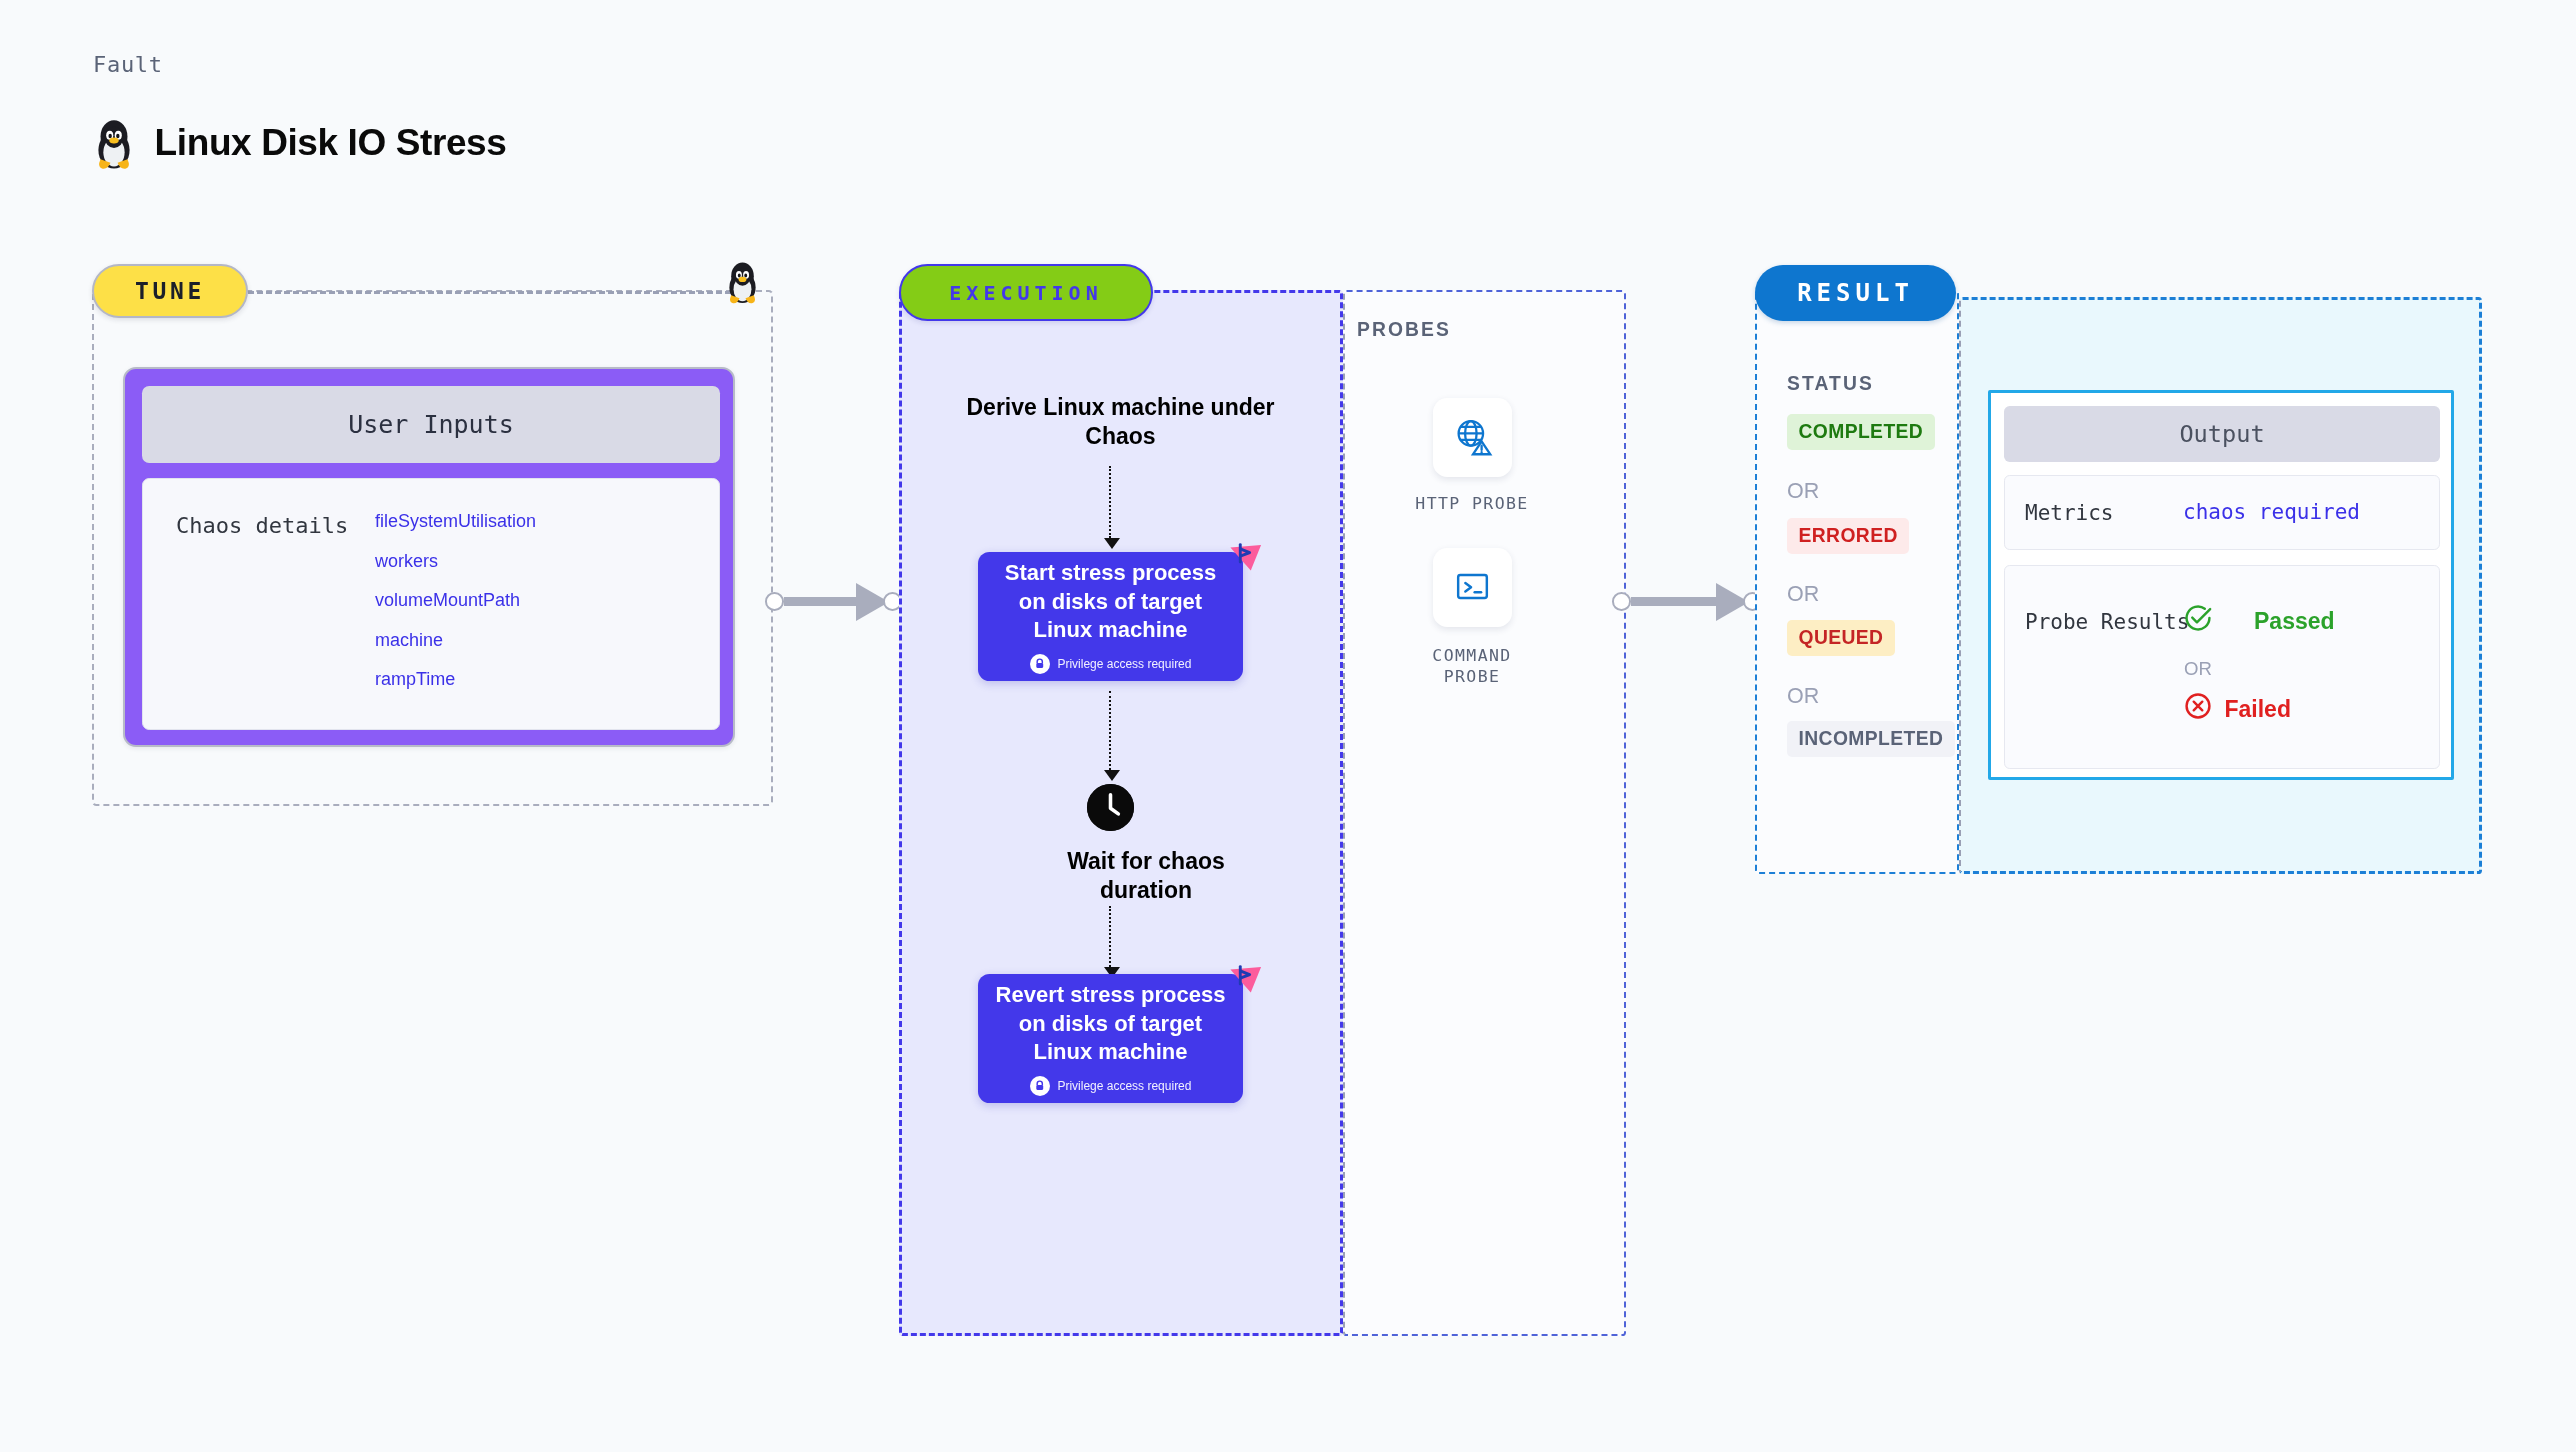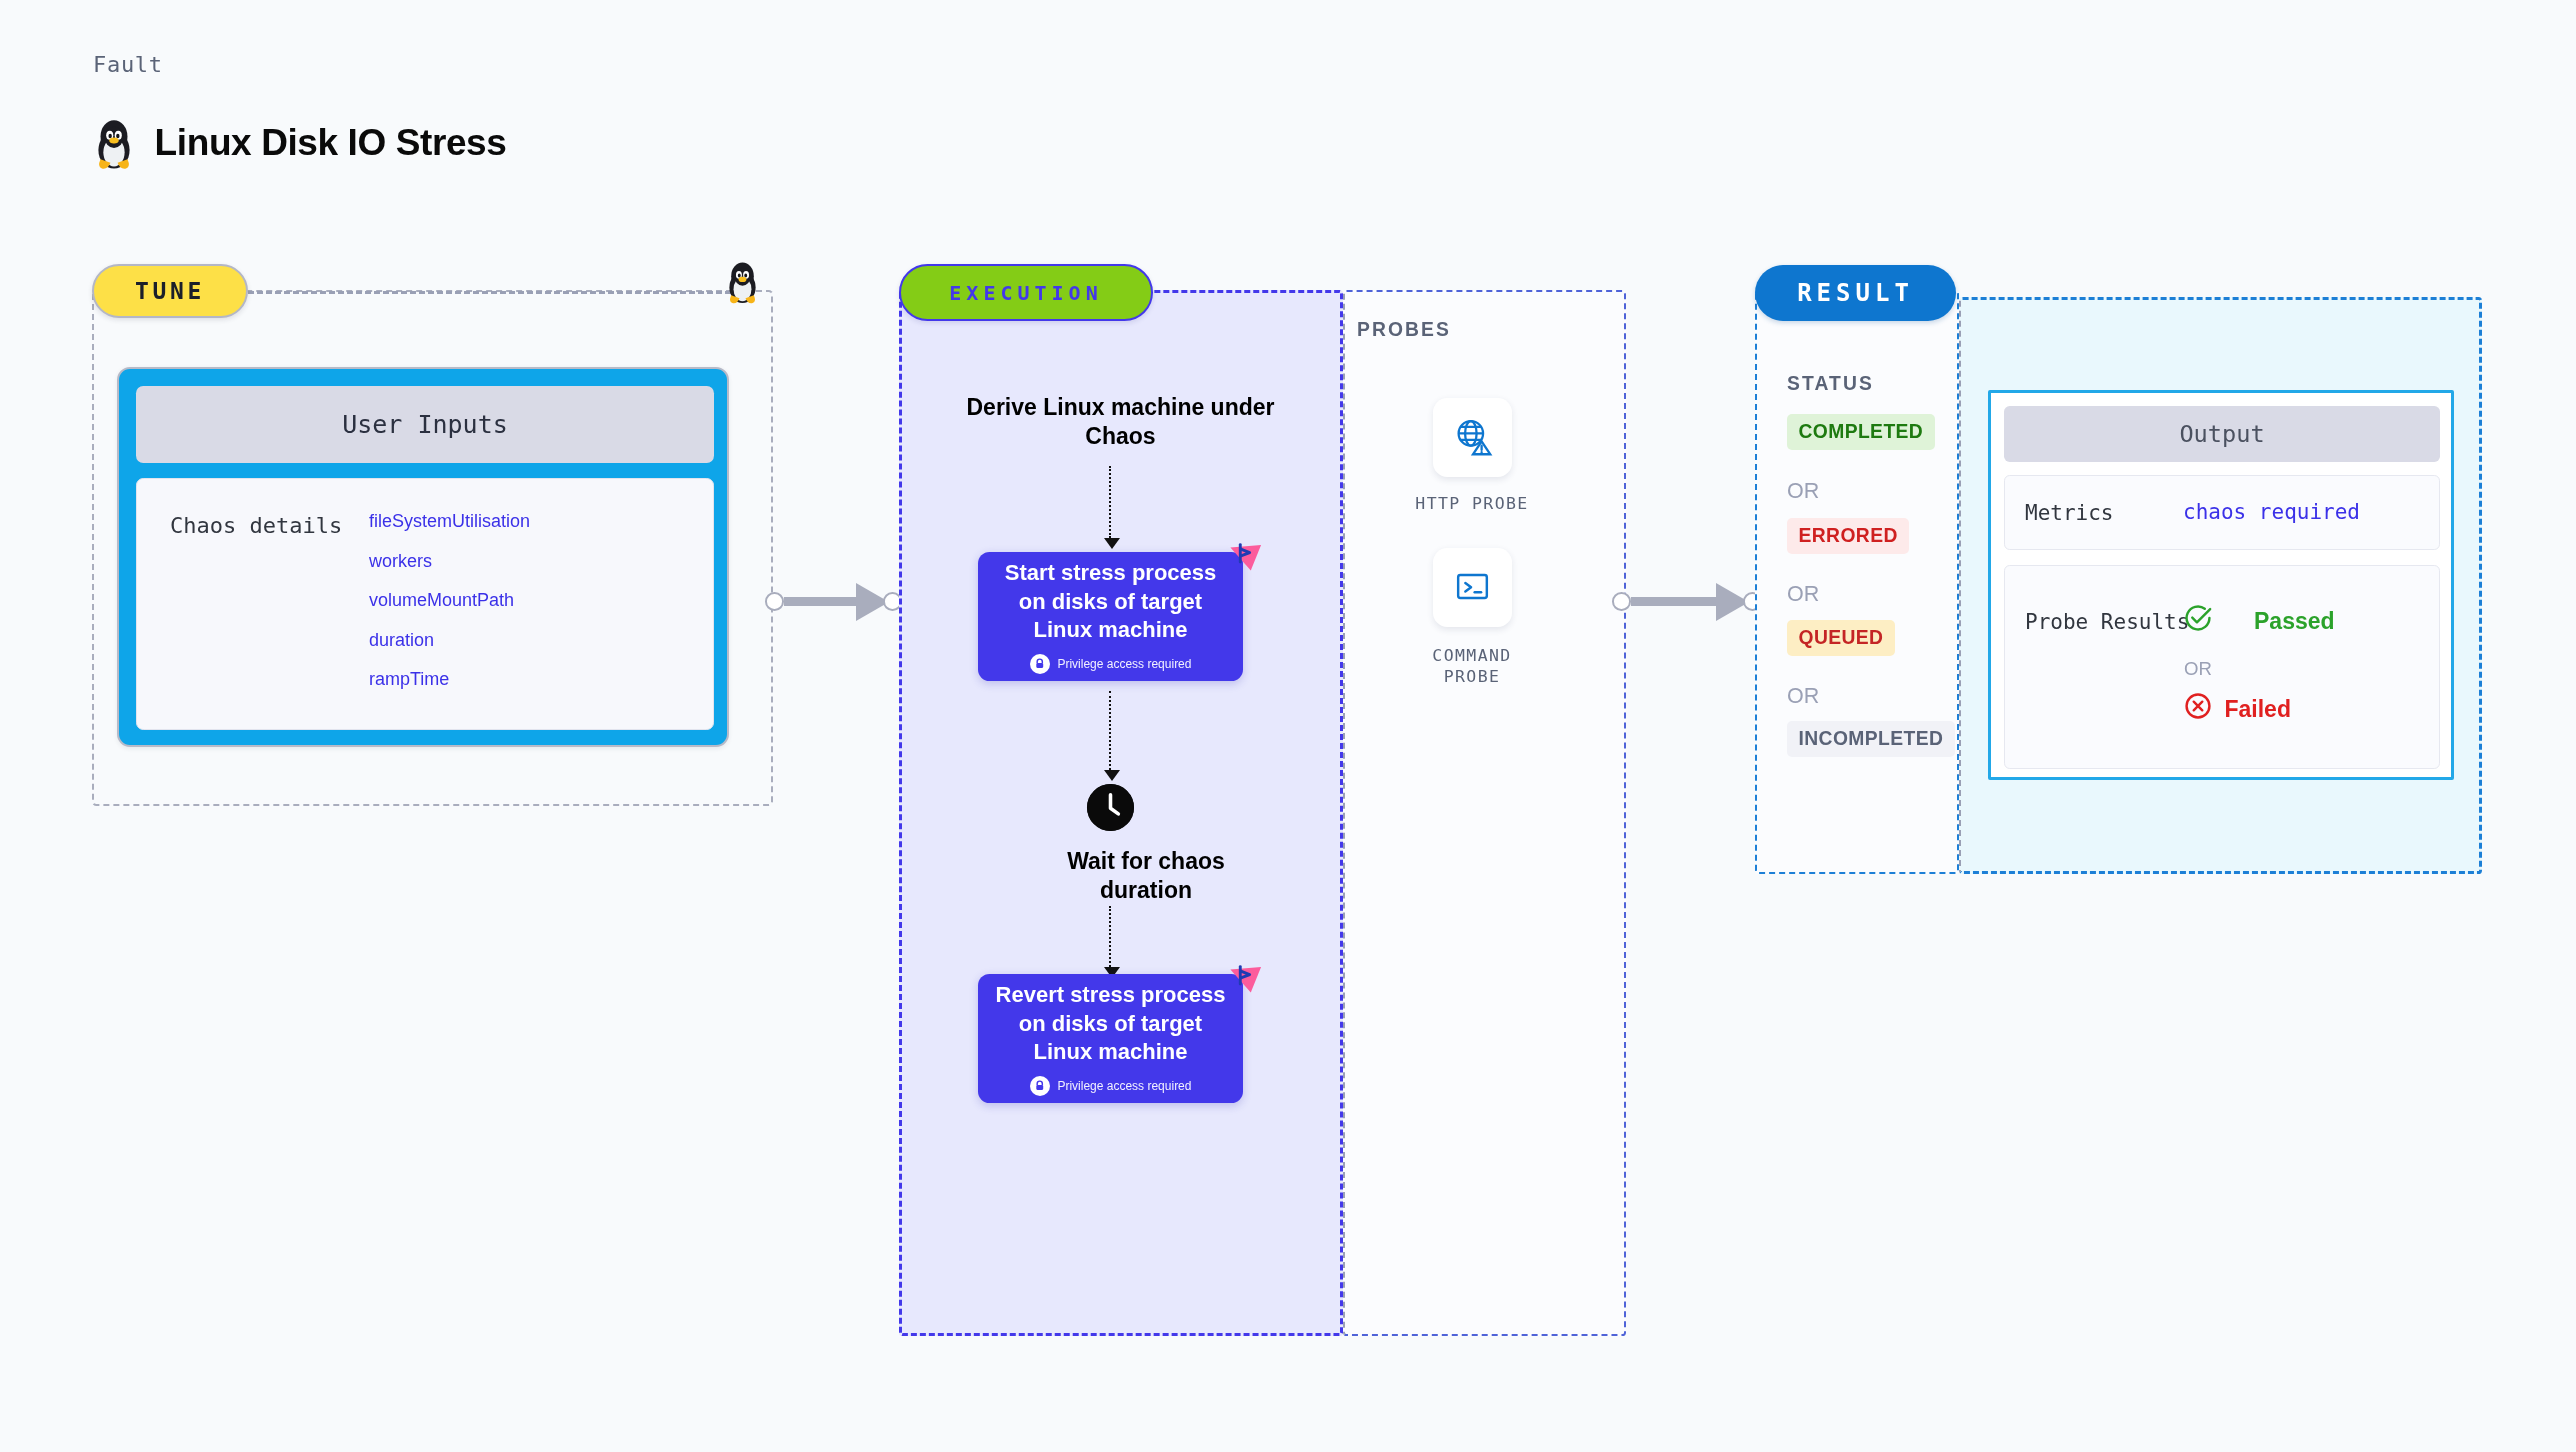--- a/index.html
+++ b/index.html
@@ -52,22 +52,22 @@
     font-size: 24px; letter-spacing: 5px;
     box-shadow: 0 2.1px 5.7px rgba(20,80,150,.22);
   }
 
   
   #tune-panel {
     left: 92px; top: 290px; width: 681px; height: 516px;
     border: 2.9px dashed #a9adbd; border-radius: 4.3px; background: transparent;
   }
   #tune-card {
-    position: absolute; left: 117px; top: 367px; width: 612px; height: 380px;
-    background: #0ea5e9; border: 2.1px solid #b7bac8; border-radius: 13px;
+    position: absolute; left: 123px; top: 367px; width: 612px; height: 380px;
+    background: #8b5cf6; border: 2.1px solid #b7bac8; border-radius: 13px;
     box-shadow: 0 1.4px 4.3px rgba(40,45,70,.08);
   }
   #user-inputs-header {
     position: absolute; left: 17px; top: 17px; width: 578px; height: 77px;
     background: #d9dae6; border-radius: 7.2px;
     display: flex; align-items: center; justify-content: center;
     font-family: "DejaVu Sans Mono", monospace; font-size: 25px;
     color: #2b3040; font-weight: 400;
   }
   #inputs-body {
@@ -268,21 +268,21 @@
   </span>
 
   <div id="tune-card">
     <div id="user-inputs-header">User Inputs</div>
     <div id="inputs-body">
       <div class="ci-label">Chaos details</div>
       <div class="ci-list">
         <span class="ci-item">fileSystemUtilisation</span>
         <span class="ci-item">workers</span>
         <span class="ci-item">volumeMountPath</span>
-        <span class="ci-item">duration</span>
+        <span class="ci-item">machine</span>
         <span class="ci-item">rampTime</span>
       </div>
     </div>
   </div>
 
   <div class="conn" style="left:765px; top:587px; width:147px;">
     <span class="conn-dot"></span>
     <span class="conn-bar" style="width:72px;"></span>
     <span class="conn-head"></span>
     <span class="conn-dot" style="margin-left:-5.7px;"></span>

